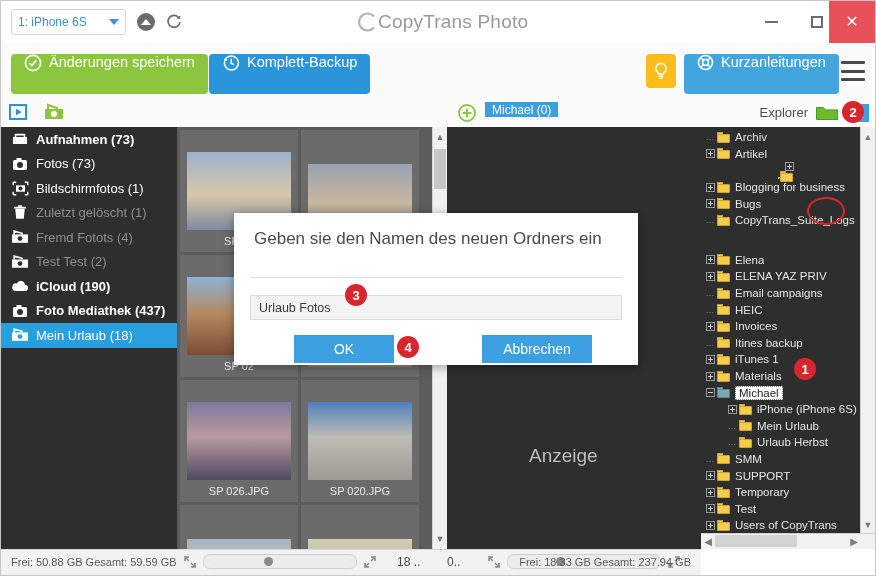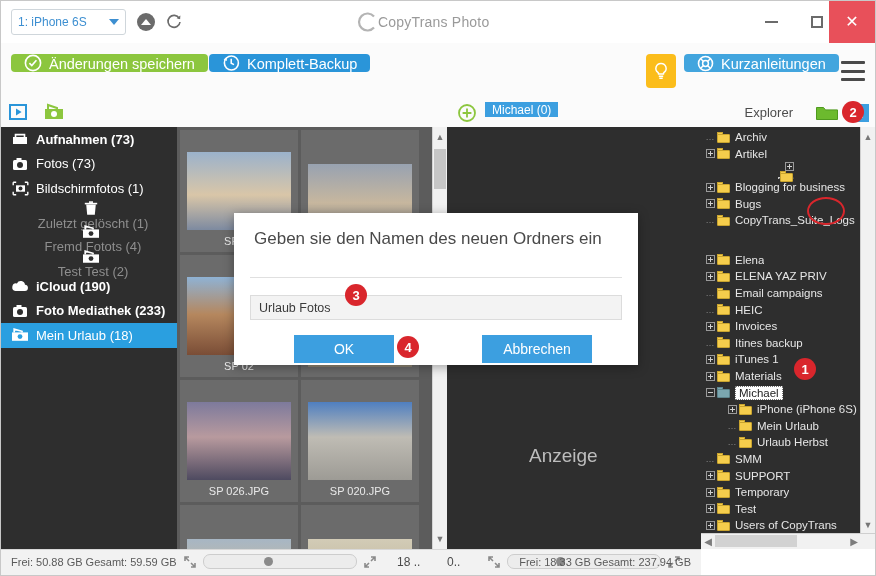--- a/index.html
+++ b/index.html
@@ -19,58 +19,58 @@
     display:flex;align-items:center;padding:0 6px;box-sizing:border-box;cursor:pointer;
   }
   .device-select .lbl{font-size:12px;color:#3d8fd1;flex:1;white-space:nowrap;}
   .chev{width:0;height:0;border-left:5px solid transparent;border-right:5px solid transparent;border-top:6px solid #3d8fd1;}
   .icon-btn{position:absolute;top:12px;cursor:pointer;}
   .eject{left:136px;width:18px;height:18px;border-radius:50%;background:#6b6b6b;display:flex;align-items:center;justify-content:center;}
   .eject i{display:block;width:0;height:0;border-left:5px solid transparent;border-right:5px solid transparent;border-bottom:6px solid #fff;}
   .refresh{left:164px;width:18px;height:18px;}
 
   .logo{position:absolute;left:356px;top:8px;height:26px;display:flex;align-items:center;}
-  .logo-txt{font-size:14px;color:#9a9a9a;letter-spacing:.2px;}
+  .logo-txt{font-size:19px;color:#9a9a9a;letter-spacing:.2px;}
 
   .wbtn{position:absolute;top:0;height:41px;display:flex;align-items:center;justify-content:center;cursor:pointer;}
   .wmin{right:81px;width:45px;}
   .wmax{right:36px;width:45px;}
   .wclose{right:0;width:46px;height:42px;background:#e8505a;}
   .wmin i{display:block;width:13px;height:2px;background:#6b6b6b;}
   .wmax i{display:block;width:12px;height:12px;border:2px solid #6b6b6b;box-sizing:border-box;}
   .wclose span{color:#fff;font-size:16px;line-height:1;}
 
   
   .toolbar{position:absolute;left:0;top:42px;width:874px;height:56px;background:#fbfbfb;border-bottom:1px solid #dedede;}
-  .tbtn{position:absolute;top:11px;height:18px;border-radius:4px;display:flex;align-items:flex-end;padding:0 13px;box-sizing:border-box;cursor:pointer;color:#fff;font-size:14.5px;}
+  .tbtn{position:absolute;top:11px;height:40px;border-radius:4px;display:flex;align-items:flex-start;padding:0 13px;box-sizing:border-box;cursor:pointer;color:#fff;font-size:14.5px;}
   .btn-save{left:10px;background:#8cc63e;}
   .btn-backup{left:208px;background:#2a95d9;}
   .btn-guides{left:683px;background:#42a5de;}
   .btn-bulb{position:absolute;left:645px;top:11px;width:30px;height:34px;background:#fbbd1b;border-radius:4px;display:flex;align-items:center;justify-content:center;cursor:pointer;}
   .tbtn .glyph{margin-right:7px;display:flex;align-items:center;}
   .hamb{position:absolute;left:840px;top:18px;width:24px;height:20px;cursor:pointer;display:flex;flex-direction:column;justify-content:space-between;}
   .hamb i{display:block;height:3px;background:#4a4a4a;border-radius:1px;}
 
   
   .subbar{position:absolute;left:0;top:98px;width:874px;height:28px;background:#fbfbfb;border-bottom:1px solid #d8d8d8;}
   .tabicons{position:absolute;left:6px;top:2px;display:flex;gap:14px;align-items:center;}
   .tabico{width:22px;height:22px;display:flex;align-items:center;justify-content:center;cursor:pointer;}
 
   .plus-btn{position:absolute;left:456px;top:4px;width:20px;height:20px;cursor:pointer;}
   .album-tab{position:absolute;left:484px;top:3px;height:15px;background:#3c9fe0;color:#fff;font-size:12px;display:flex;align-items:center;padding:0 7px;box-sizing:border-box;cursor:pointer;}
-  .explorer-lbl{position:absolute;right:82px;top:6px;font-size:13px;color:#4c4c4c;}
+  .explorer-lbl{position:absolute;right:67px;top:6px;font-size:13px;color:#4c4c4c;}
   .newfolder-btn{position:absolute;right:34px;top:4px;width:28px;height:20px;cursor:pointer;display:flex;align-items:center;justify-content:center;}
   .collapse-btn{position:absolute;right:6px;top:5px;width:18px;height:18px;background:#3c9fe0;display:flex;align-items:center;justify-content:center;cursor:pointer;}
   .collapse-btn i{width:0;height:0;border-top:5px solid transparent;border-bottom:5px solid transparent;border-right:6px solid #fff;}
 
   
   .sidebar{position:absolute;left:0;top:126px;width:176px;height:422px;background:#2e2e2e;overflow:hidden;}
   .sb-item{height:24.5px;display:flex;align-items:center;padding-left:8px;box-sizing:border-box;font-size:13px;color:#ffffff;cursor:pointer;white-space:nowrap;}
   .sb-item.bold{font-weight:bold;}
-  .sb-item.dim{color:#8e8e8e;flex-direction:column;}
+  .sb-item.dim{color:#8e8e8e;}
   .sb-item.sel{background:#2a9fe0;}
   .sb-item .ic{width:22px;min-width:22px;display:flex;align-items:center;justify-content:center;margin-right:5px;}
 
   
   .grid-pane{position:absolute;left:176px;top:126px;width:270px;height:422px;background:#5c5c5c;overflow:hidden;}
   .grid{display:grid;grid-template-columns:118px 118px;gap:3px;padding:3px 0 0 3px;}
   .cell{width:118px;height:122px;background:#6b6b6b;display:flex;flex-direction:column;align-items:center;justify-content:flex-end;cursor:pointer;position:relative;}
   .cell .thumb{width:104px;height:78px;margin-top:8px;background:#888;overflow:hidden;position:relative;}
   .cell .cap{font-size:11px;color:#e9e9e9;margin:5px 0 5px;}
   .gv-scroll{position:absolute;right:0;top:0;width:14px;height:422px;background:#f1f1f1;border-left:1px solid #d4d4d4;}
@@ -325,21 +325,21 @@
       <span>iCloud (190)</span>
     </div>
     <div class="sb-item bold">
       <span class="ic">
         <svg width="16" height="14" viewBox="0 0 16 14">
             <rect x="1" y="3" width="14" height="10" rx="1.5" fill="#fff"></rect>
             <circle cx="8" cy="8" r="3" fill="#2e2e2e"></circle>
             <rect x="4.5" y="1" width="5" height="2" fill="#fff"></rect>
           </svg>
       </span>
-      <span>Foto Mediathek (233)</span>
+      <span>Foto Mediathek (437)</span>
     </div>
     <div class="sb-item sel">
       <span class="ic">
         <svg width="18" height="14" viewBox="0 0 18 14">
             <path d="M1 12.8V4.4h16v8.4z" fill="#fff"></path>
             <path d="M3.2 4.4V1.2L11 3.3v1.1" fill="none" stroke="#fff" stroke-width="1.7"></path>
             <circle cx="9" cy="8.6" r="2.4" fill="#2a9fe0"></circle>
           </svg>
       </span>
       <span>Mein Urlaub (18)</span>

